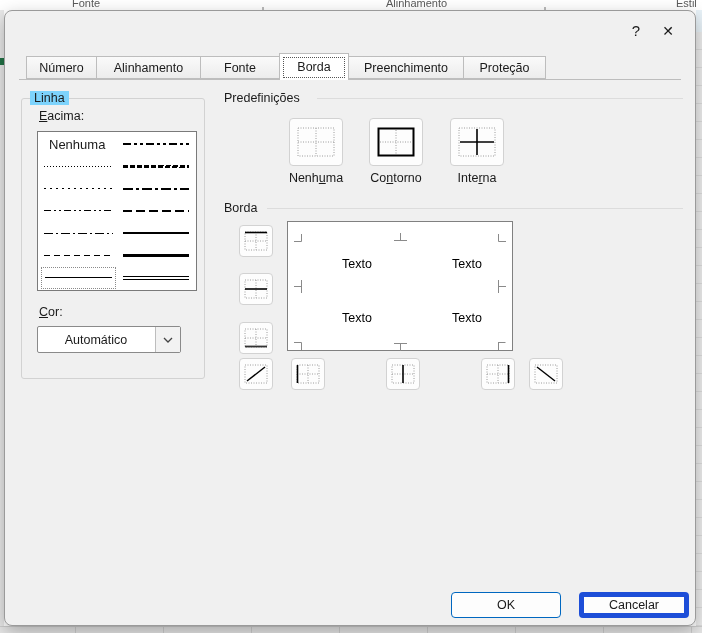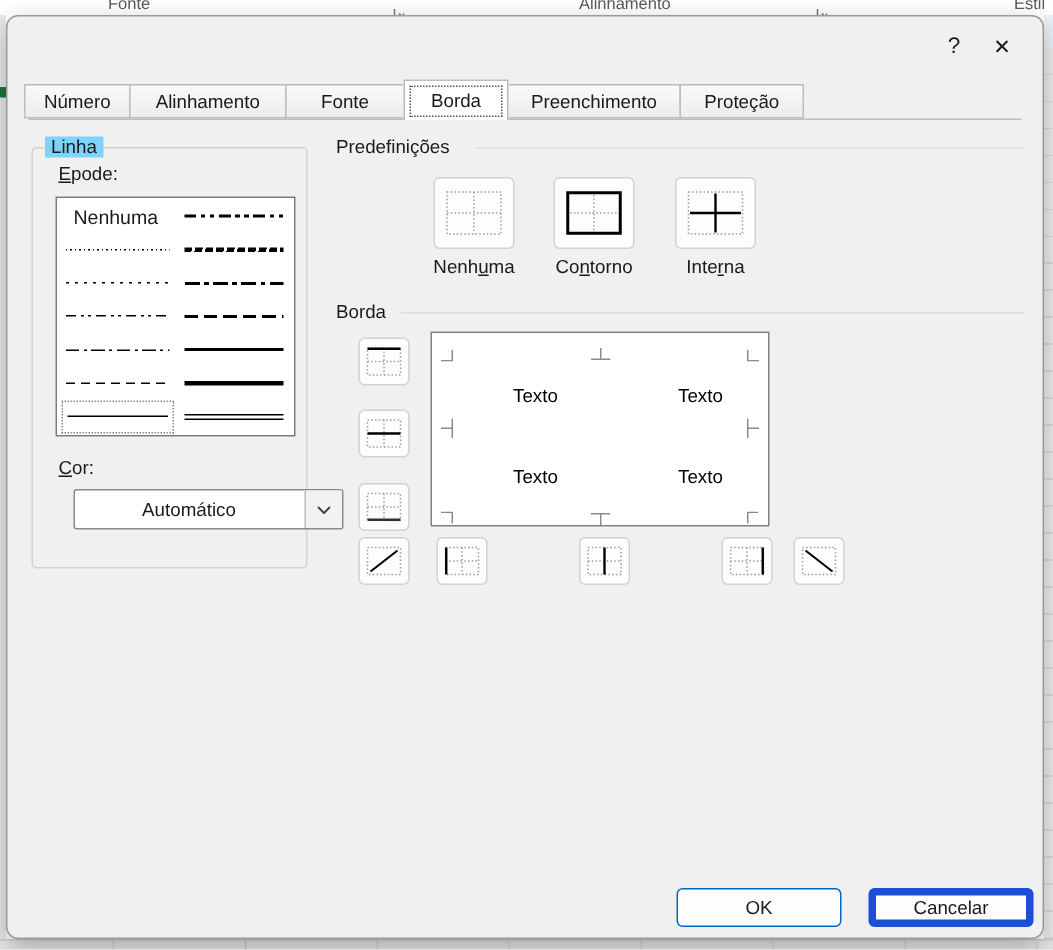--- a/index.html
+++ b/index.html
@@ -26,21 +26,21 @@
     border:1px solid #9a9a9a;border-radius:8px;box-shadow:0 6px 18px rgba(0,0,0,.28);
     box-sizing:border-box;}
   .titlebar{position:absolute;left:0;top:0;width:100%;height:40px;}
   .title{position:absolute;left:20px;top:11px;font-size:14.5px;color:#1a1a1a;}
   .help-btn{position:absolute;right:48px;top:9px;width:22px;height:22px;text-align:center;
     font-size:15px;color:#1a1a1a;line-height:22px;cursor:default;}
   .close-btn{position:absolute;right:14px;top:7px;width:26px;height:26px;text-align:center;
     font-size:14px;color:#1a1a1a;line-height:26px;cursor:default;}
 
   
-  .tabs{position:absolute;left:11px;top:45px;height:24px;display:flex;}
+  .tabs{position:absolute;left:21px;top:45px;height:24px;display:flex;}
   .tab{box-sizing:border-box;height:23px;border:1px solid #bdbdbd;margin-right:-1px;
     background:linear-gradient(#fafafa,#ececec);font-size:12.5px;color:#1a1a1a;
     display:flex;align-items:center;justify-content:center;position:relative;z-index:1;}
   .tab.selected{height:27px;margin-top:-3px;background:#fff;border-bottom:none;z-index:3;}
   .tab.selected .focus-rect{position:absolute;left:3px;top:3px;right:3px;bottom:2px;
     border:1px dotted #555;}
   .content-line{position:absolute;left:14px;right:14px;top:68px;border-top:1px solid #bdbdbd;}
 
   
   .group-linha{position:absolute;left:16px;top:87px;width:184px;height:281px;
@@ -66,22 +66,22 @@
   .pat-dashed{height:1px;background:repeating-linear-gradient(90deg,#000 0 6px,transparent 6px 10px);}
   .pat-thin-solid{height:1px;background:#000;}
   .pat-medium-dash-dot-dot{height:2px;background:repeating-linear-gradient(90deg,#000 0 8px,transparent 8px 11px,#000 11px 14px,transparent 14px 17px,#000 17px 20px,transparent 20px 23px);}
   .pat-slant-dash-dot{height:3px;background:repeating-linear-gradient(100deg,#000 0 5px,#fff 5px 7px);}
   .pat-medium-dash-dot{height:2px;background:repeating-linear-gradient(90deg,#000 0 10px,transparent 10px 13px,#000 13px 16px,transparent 16px 19px);}
   .pat-medium-dashed{height:2px;background:repeating-linear-gradient(90deg,#000 0 9px,transparent 9px 13px);}
   .pat-medium-solid{height:2px;background:#000;}
   .pat-thick-solid{height:3px;background:#000;}
   .pat-double{height:4px;border-top:1px solid #000;border-bottom:1px solid #000;box-sizing:border-box;}
   .lbl-cor{position:absolute;left:17px;top:206px;}
-  .color-combo{position:absolute;left:15px;top:227px;width:180px;height:27px;background:#fff;
-    border:1px solid #8a8a8a;border-radius:2px;box-sizing:border-box;margin-left:12px;}
+  .color-combo{position:absolute;left:15px;top:227px;width:144px;height:27px;background:#fff;
+    border:1px solid #8a8a8a;border-radius:2px;box-sizing:border-box;}
   .combo-value{position:absolute;left:0;right:26px;top:0;bottom:0;display:flex;align-items:center;
     justify-content:center;font-size:12.5px;color:#1a1a1a;}
   .combo-arrow{position:absolute;right:0;top:0;width:25px;height:100%;background:#f2f2f2;
     border-left:1px solid #bdbdbd;display:flex;align-items:center;justify-content:center;box-sizing:border-box;}
 
   
   .sec-label{position:absolute;font-size:12.5px;color:#1a1a1a;background:#f0f0f0;z-index:2;padding-right:6px;}
   .lbl-presets{left:219px;top:80px;}
   .sec-line{position:absolute;border-top:1px solid #dcdcdc;}
   .line-presets{left:312px;right:12px;top:87px;}
@@ -174,21 +174,21 @@
         <span>Preenchimento</span>
       </div>
     <div class="tab" style="width:83px">
         <span>Proteção</span>
       </div>
   </div>
   <div class="content-line"></div>
 
   <div class="group-linha">
     <span class="group-label">Linha</span>
-    <span class="field-label lbl-estilo"><span></span><span class="u">E</span><span>pode:</span></span>
+    <span class="field-label lbl-estilo"><span></span><span class="u">E</span><span>acima:</span></span>
     <div class="style-list">
       <div class="ls-col left">
           <div class="ls-item">
             <span class="ls-none">Nenhuma</span>
           </div>
           <div class="ls-item">
             <div class="ls-line pat-hairline-dotted"></div>
           </div>
           <div class="ls-item">
             <div class="ls-line pat-dotted"></div>

